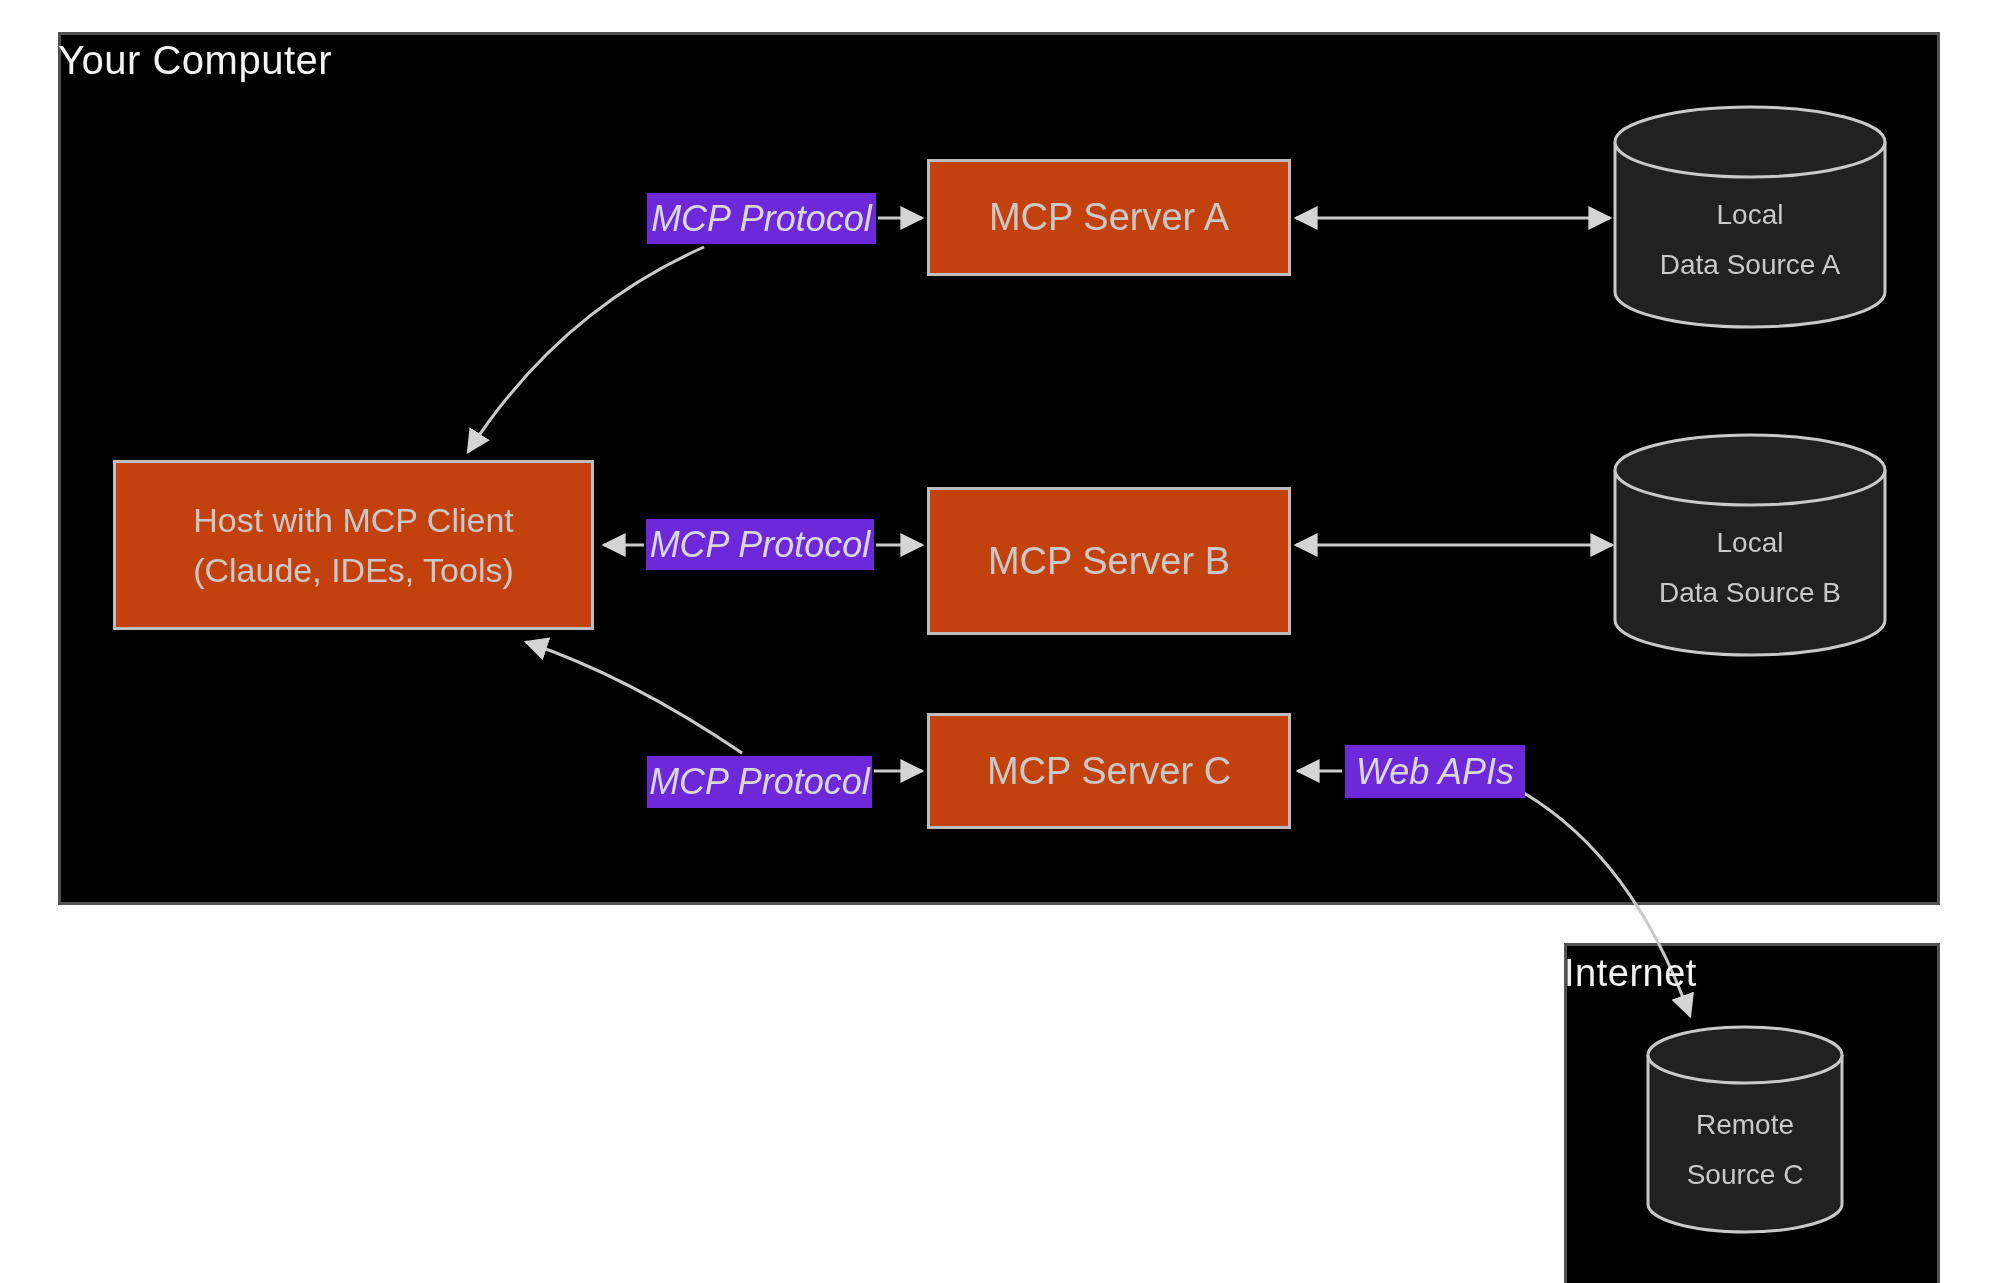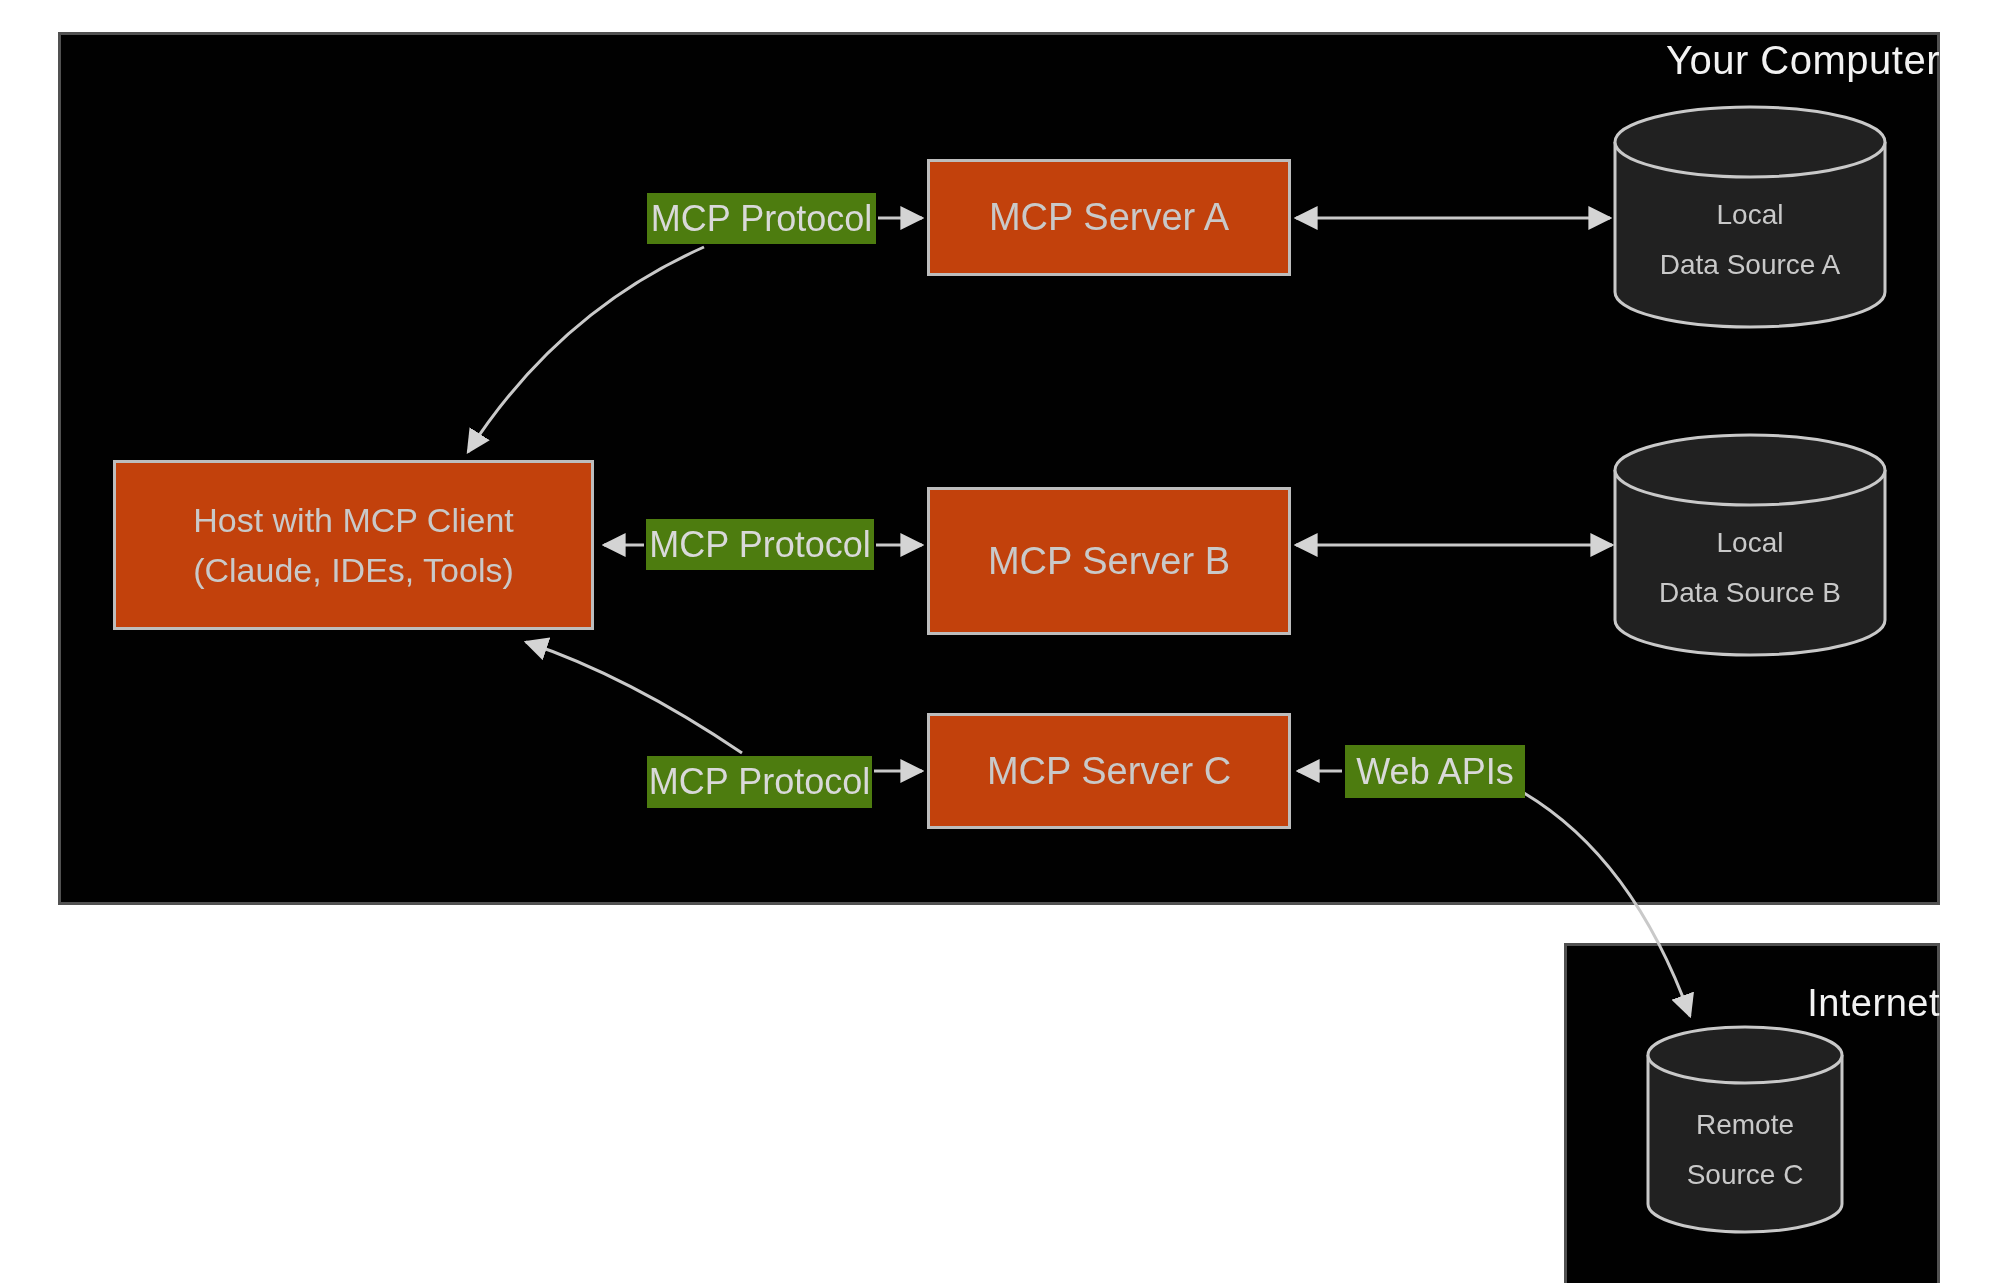--- a/index.html
+++ b/index.html
@@ -18,26 +18,26 @@
     position: absolute;
     background: #010101;
     border: 3px solid #515151;
     box-sizing: border-box;
   }
   .yc-box { left: 58px; top: 32px; width: 1882px; height: 873px; }
   .inet-box { left: 1564px; top: 943px; width: 376px; height: 348px; }
 
   .container-title {
     position: absolute;
-    text-align: right;
+    text-align: left;
     color: #f2f2f2;
     letter-spacing: 0.5px;
   }
   .yc-title { left: 58px; top: 38px; width: 1882px; font-size: 40px; }
-  .inet-title { left: 1564px; top: 982px; width: 376px; font-size: 38px; }
+  .inet-title { left: 1564px; top: 952px; width: 376px; font-size: 38px; }
 
   
   .node {
     position: absolute;
     background: #c2410c;
     border: 3px solid #bdbdbd;
     box-sizing: border-box;
     color: #c9c9c9;
     display: flex;
     flex-direction: column;
@@ -47,27 +47,28 @@
   }
   .host-node  { left: 113px; top: 460px; width: 481px; height: 170px; font-size: 34px; line-height: 50px; }
   .server-node { width: 364px; font-size: 38px; }
   .server-a { left: 927px; top: 159px; height: 117px; }
   .server-b { left: 927px; top: 487px; height: 148px; }
   .server-c { left: 927px; top: 713px; height: 116px; }
 
   
   .edge-label {
     position: absolute;
-    background: #4d7c0f;
+    background: #6d28d9;
     color: #d9d9d9;
     display: flex;
     align-items: center;
     justify-content: center;
     font-size: 36px;
     white-space: nowrap;
+    font-style: italic;
   }
   .lbl-a   { left: 647px; top: 193px; width: 229px; height: 51px; }
   .lbl-b   { left: 646px; top: 519px; width: 228px; height: 51px; }
   .lbl-c   { left: 647px; top: 756px; width: 225px; height: 52px; }
   .lbl-web { left: 1345px; top: 745px; width: 180px; height: 53px; }
 
   
   .cyl-text {
     position: absolute;
     color: #c9c9c9;

